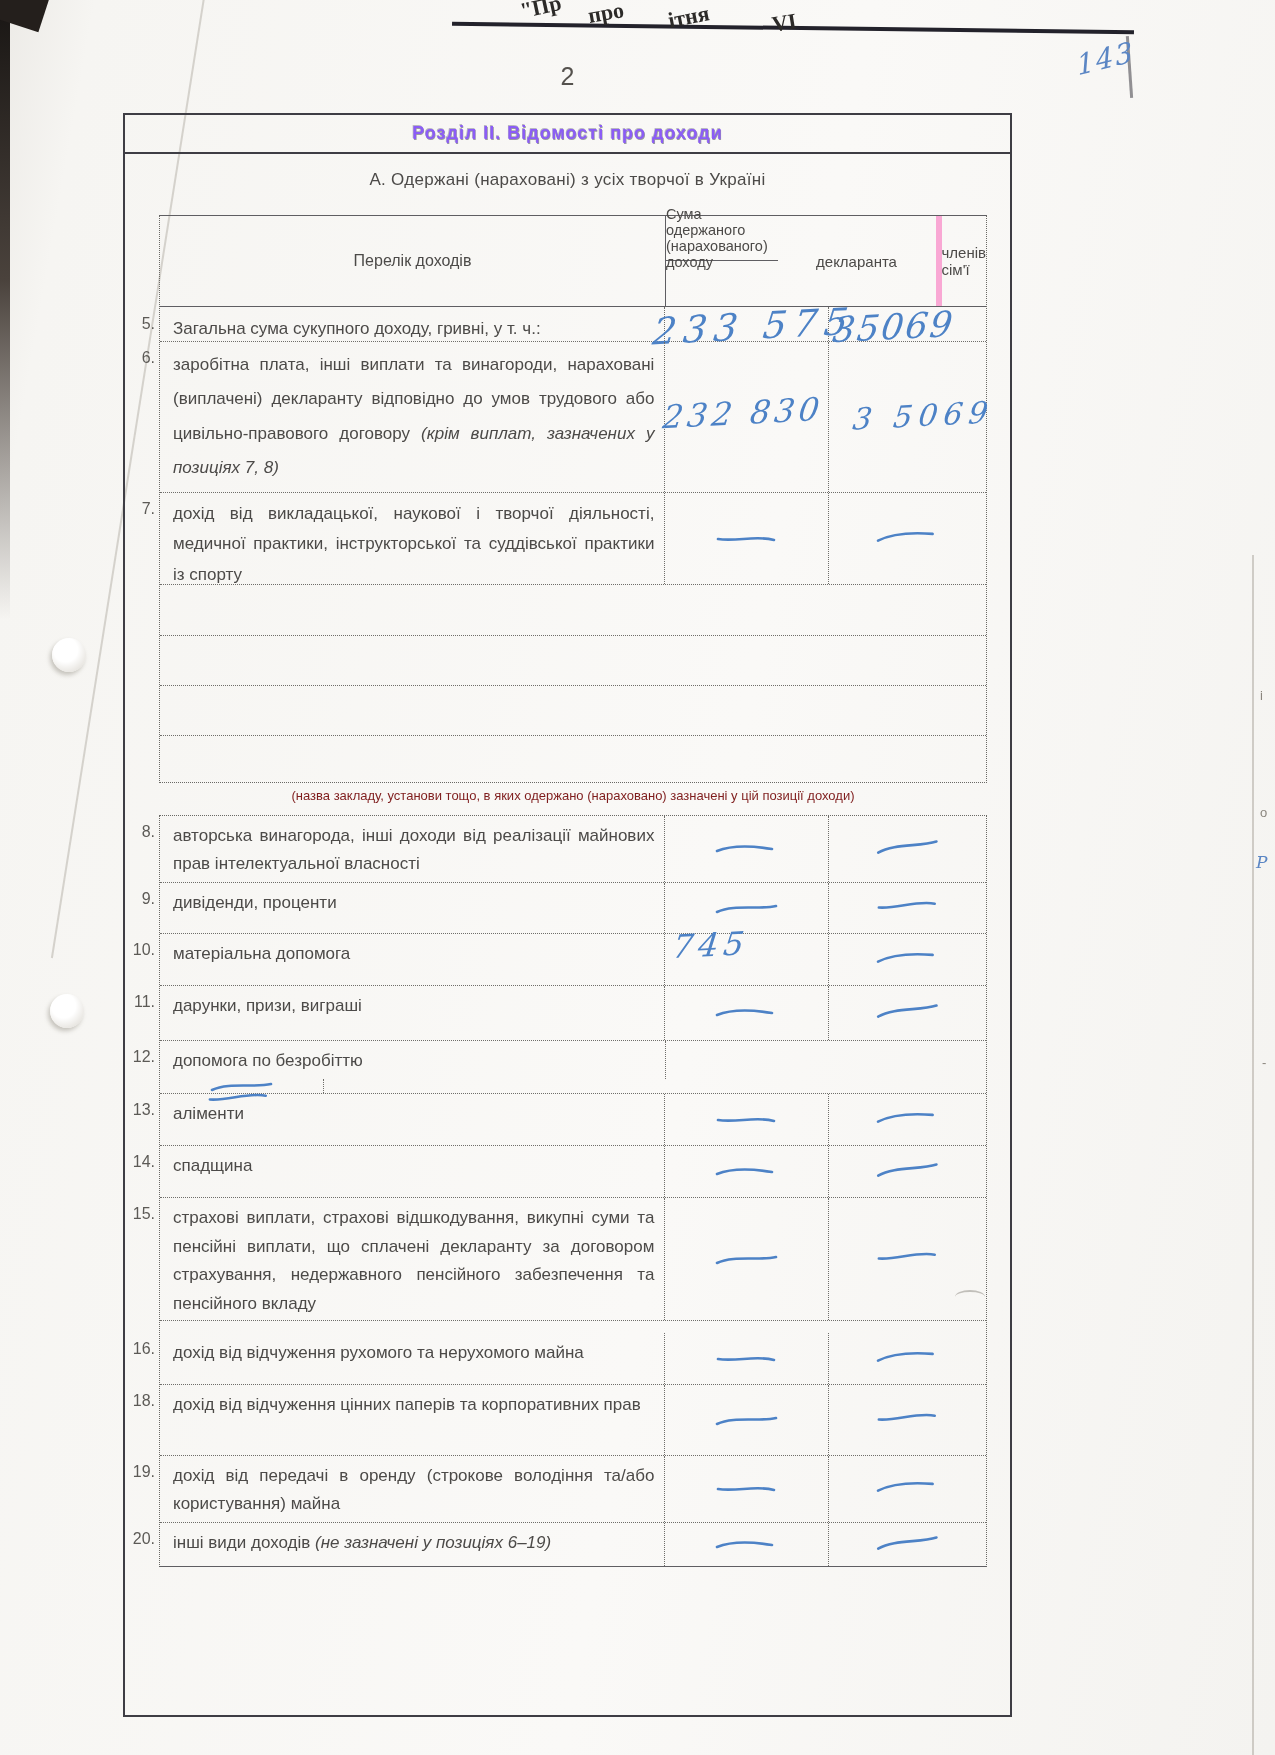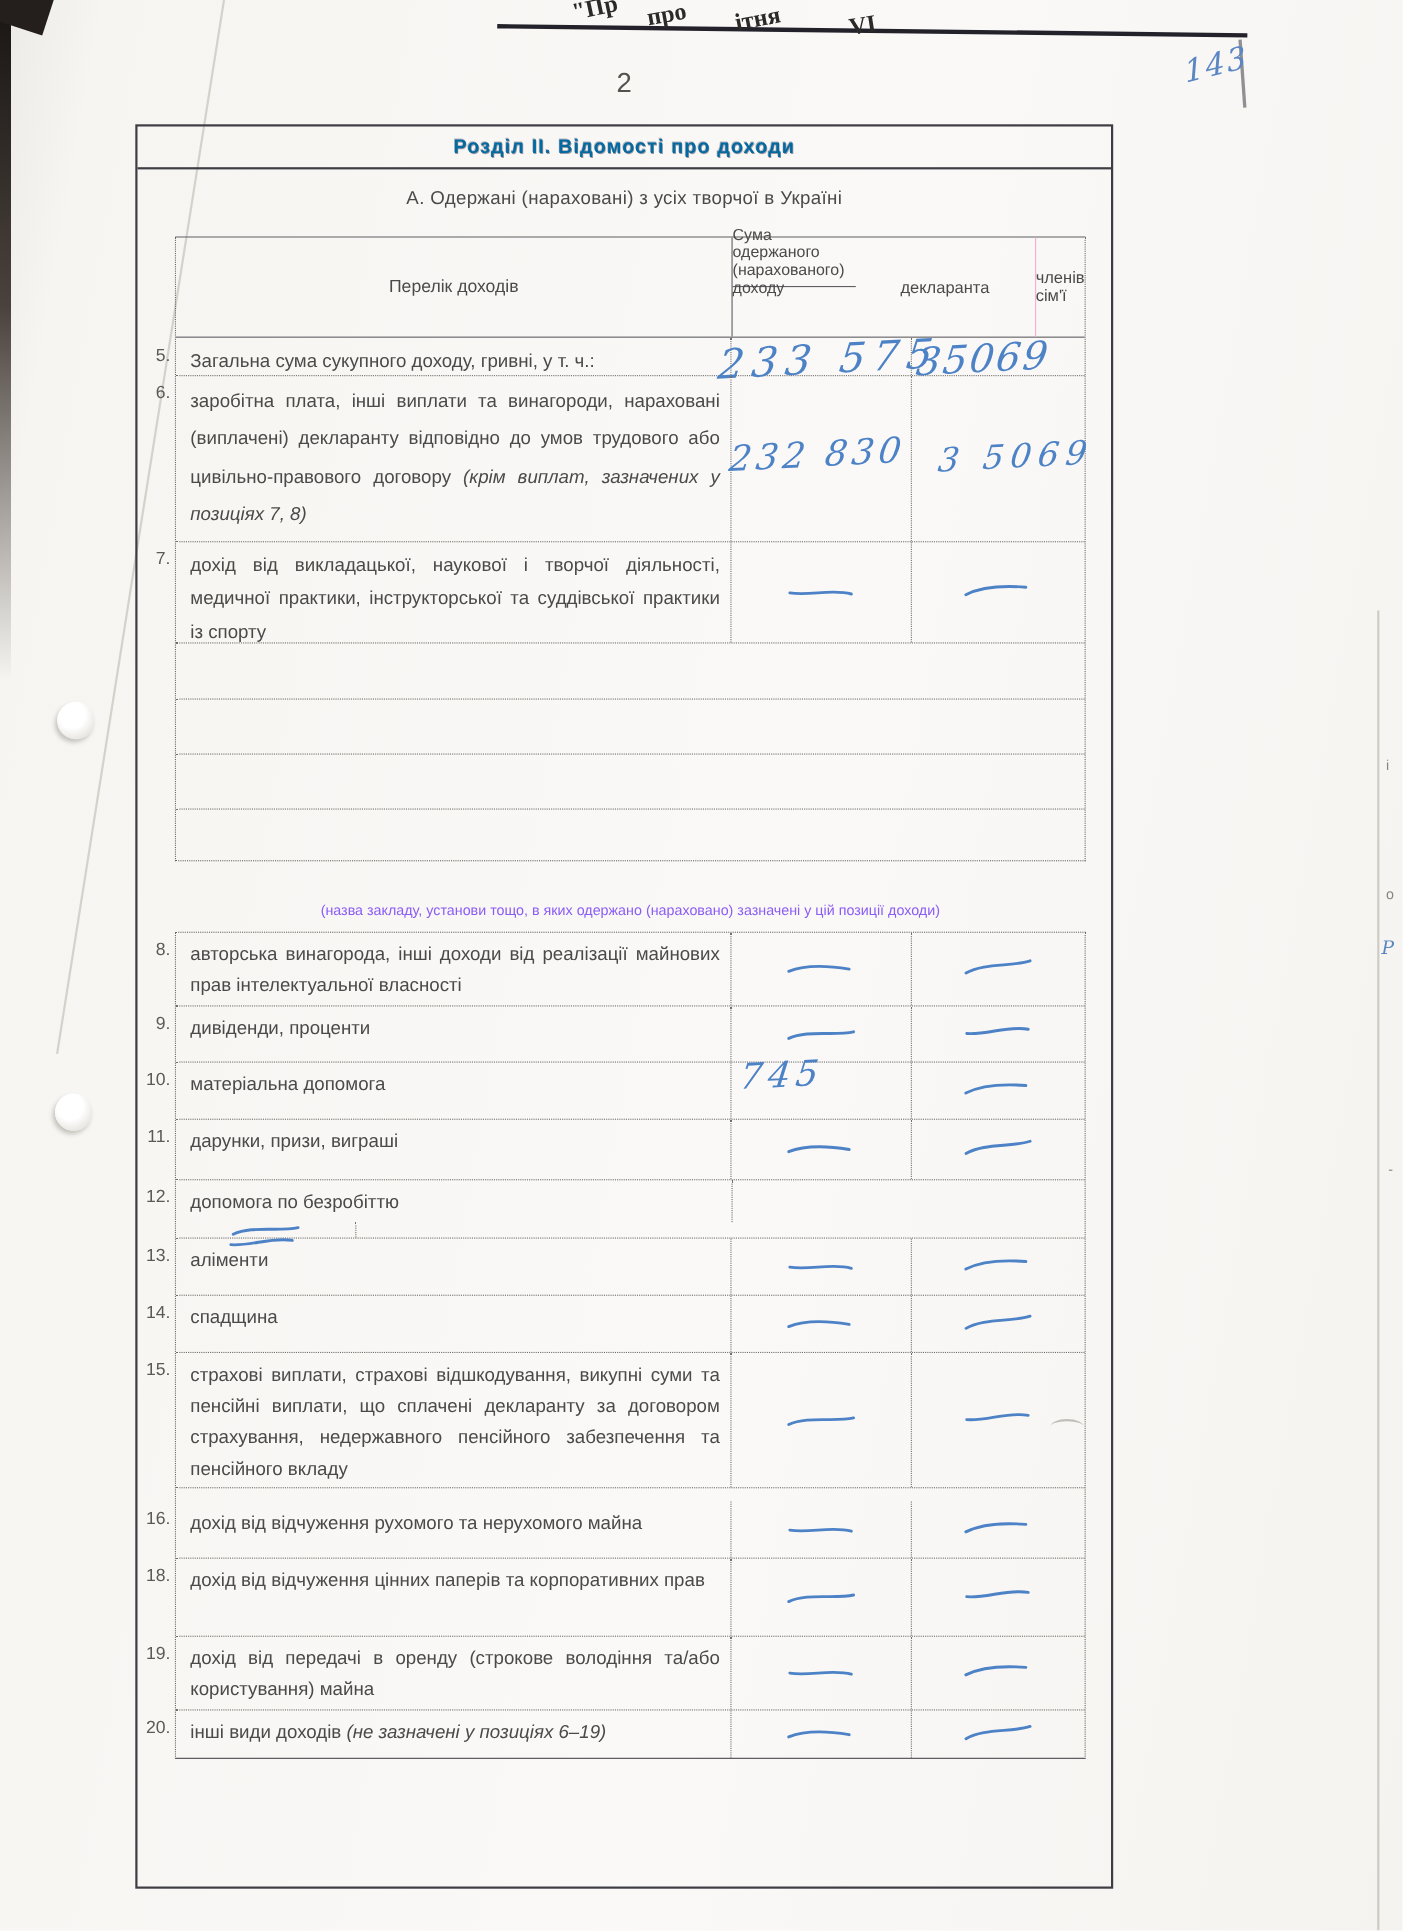--- a/index.html
+++ b/index.html
@@ -32,51 +32,51 @@
   .hole.h2{left:50px;top:994px;}
   .edge-mark{position:absolute;font-size:13px;color:#8a857e;}
   .edge-mark.blue{color:#5b86c4;font-size:17px;font-family:"DejaVu Serif",serif;font-style:italic;}
   .stray-curve{position:absolute;left:955px;top:1290px;width:30px;height:12px;
     border-top:2px solid rgba(150,145,138,.55);border-radius:50% 50% 0 0;}
   
   .page-number{position:absolute;left:0;top:62px;width:1135px;text-align:center;font-size:25px;color:#55524e;}
   .sheet{position:absolute;left:123px;top:113px;width:885px;height:1600px;
     border:2px solid #3e3d44;background:transparent;}
   .title-band{height:37px;border-bottom:2px solid #3e3d44;display:flex;align-items:center;justify-content:center;}
-  .title-band span{font-size:18px;font-weight:bold;letter-spacing:1px;color:#0369a1;
+  .title-band span{font-size:18px;font-weight:bold;letter-spacing:1px;color:#8b5cf6;
     text-shadow:0.6px 0.6px 0 #9a99a3,-0.6px -0.6px 0 #b9b8c0;}
   .subtitle{margin-top:16px;text-align:center;font-size:17px;color:#4c4a48;letter-spacing:.3px;}
   
   .tbl{position:absolute;left:34px;top:100px;width:828px;}
   .blockA,.blockB{border:1px solid #5f5e62;border-left:1px dotted #6a6965;border-right:1px dotted #6a6965;}
   .blockA{border-bottom:1px dotted #6a6965;}
   .blockB{border-top:1px dotted #6a6965;margin-top:0;}
   .thead{display:flex;border-bottom:1px solid #5f5e62;height:90px;}
   .th-list{width:506px;border-right:1px solid #5f5e62;display:flex;align-items:center;justify-content:center;
     font-size:16px;color:#4c4a48;box-sizing:border-box;}
   .th-sum-wrap{flex:1;display:flex;}
   .th-sum{height:45px;border-bottom:1px solid #5f5e62;display:flex;align-items:center;justify-content:center;
     font-size:14.5px;color:#4c4a48;box-sizing:border-box;}
   .th-sub{display:flex;flex:1;}
-  .th-declarant{width:164px;border-right:1px solid #f9a8d4;display:flex;align-items:center;justify-content:center;
+  .th-declarant{width:164px;border-right:6px solid #f9a8d4;display:flex;align-items:center;justify-content:center;
     font-size:15px;color:#4c4a48;box-sizing:border-box;}
   .th-family{flex:1;display:flex;align-items:center;justify-content:center;font-size:15px;color:#4c4a48;}
   .trow{display:flex;border-bottom:1px dotted #6f6e6a;position:relative;box-sizing:border-box;}
   .trow:last-child{border-bottom:none;}
   .rownum{position:absolute;left:-31px;top:7px;width:26px;text-align:right;font-size:16px;color:#5c5a56;}
   .cell{box-sizing:border-box;}
   .cell.lab{width:506px;border-right:1px dotted #6f6e6a;padding:6px 10px 4px 13px;
     font-size:17px;line-height:1.62;text-align:justify;color:#4c4a48;}
   .cell.lab i{font-style:italic;}
   .cell.val{width:164px;border-right:1px dotted #6f6e6a;position:relative;
     display:flex;align-items:center;justify-content:center;}
   .cell.val.family{width:157px;border-right:none;}
   .trow.blank{height:50px;}
   .caption-band{height:32px;display:flex;align-items:flex-start;justify-content:center;padding-top:5px;
-    box-sizing:border-box;font-size:13px;color:#8b5cf6;margin-top:32px;}
+    box-sizing:border-box;font-size:13px;color:#7f1d1d;}
   [data-row="5"] .rownum{top:8px;}
   [data-row="5"] .cell.lab{padding-top:8px;}
   [data-row="6"] .cell.lab{line-height:2.02;}
   [data-row="7"] .cell.lab{line-height:1.78;}
   [data-row="15"] .cell.lab{line-height:1.68;}
   
   .hand{position:absolute;color:#4d82c6;font-family:"DejaVu Serif",serif;font-style:italic;
     white-space:nowrap;transform:rotate(-3deg) skewX(-10deg);}
   .hand-5-declarant{font-size:37px;left:-12px;top:-2px;letter-spacing:7px;}
   .hand-5-family{font-size:35px;left:4px;top:0px;letter-spacing:2px;}

